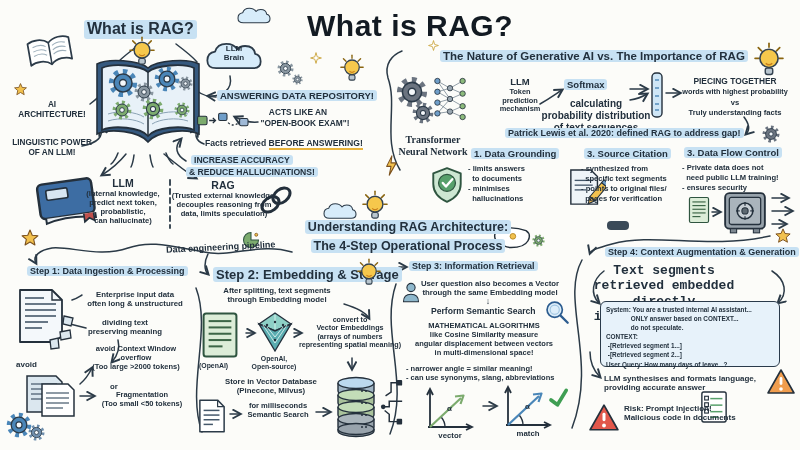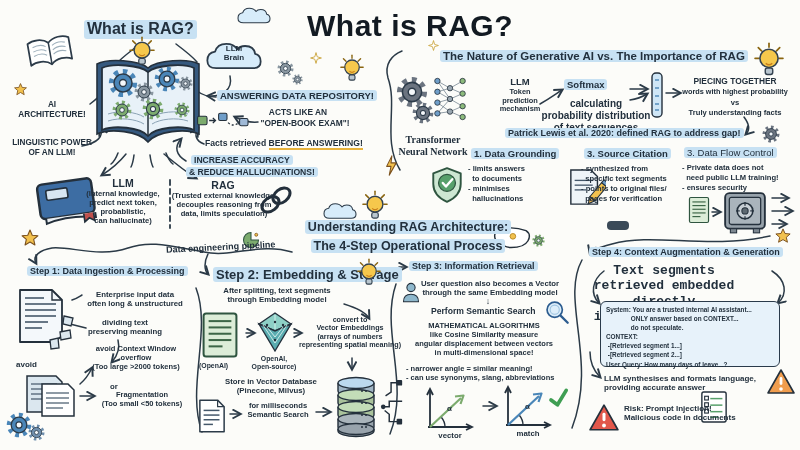--- a/index.html
+++ b/index.html
@@ -522,21 +522,21 @@
 - minimises
   hallucinations</div>
 <svg class="ic" style="left:568px;top:167px" width="38" height="42">
     <use href="#sy-docpencil" width="38" height="42"></use>
   </svg>
 <div class="t" style="left:584px;top:148px;font-size:9.5px;font-weight:800;"><span class="hl">3. Source Citation</span></div>
 <div class="t pre" style="left:581px;top:164px;font-size:7.6px;line-height:1.3;">- synthesized from
   specific text segments
 - points to original files/
   pages for verification</div>
-<div class="t" style="left:684px;top:147px;font-size:9.5px;font-weight:400;"><span class="hl">3. Data Flow Control</span></div>
+<div class="t" style="left:684px;top:147px;font-size:9.5px;font-weight:700;"><span class="hl">3. Data Flow Control</span></div>
 <div class="t pre" style="left:682px;top:163px;font-size:7.6px;line-height:1.3;">- Private data does not
   need public LLM training!
 - ensures security</div>
 <svg class="ic" style="left:722px;top:190px" width="46" height="46">
     <use href="#sy-safe" width="46" height="46"></use>
   </svg>
 <svg class="ic" style="left:688px;top:196px" width="22" height="28">
     <use href="#sy-gdoc" width="22" height="28"></use>
   </svg>
 <svg class="ic" style="left:774px;top:227px" width="18" height="18">
@@ -641,21 +641,21 @@
 <div class="t c" style="left:428px;top:431px;width:44px;font-size:7.8px;">vector</div>
 <svg class="ic" style="left:502px;top:385px;color:#4a86b8" width="52" height="46">
     <use href="#sy-axes" width="52" height="46"></use>
   </svg>
 <div class="t" style="left:525px;top:402px;font-size:8px;">α</div>
 <svg class="ic" style="left:548px;top:389px;transform:rotate(-8deg)" width="22" height="18">
     <use href="#sy-check" width="22" height="18"></use>
   </svg>
 <div class="t c" style="left:506px;top:429px;width:44px;font-size:7.8px;">match</div>
 
-<div class="t" style="left:589px;top:247px;font-size:9px;font-weight:800;"><span class="hl">Step 4: Context Augmentation &amp; Generation</span></div>
+<div class="t" style="left:589px;top:247px;font-size:9px;font-weight:800;padding-left:16px;"><span class="hl">Step 4: Context Augmentation &amp; Generation</span></div>
 <div class="t c prl" style="left:577px;top:263px;width:174px;font-size:13px;font-family:Liberation Mono, monospace;">Text segments retrieved embedded directly
 into System Prompt</div>
 <div class="t c" style="left:604px;top:288px;width:170px;font-size:8px;margin-top:16px;">Standard RAG Prompt structure template:</div>
 <div class="t pre" style="left:600px;top:301px;width:180px;height:66px;font-size:6.4px;line-height:1.42;background:#e7f2fa;border:1.5px solid #2a3a4a;border-radius:6px;padding:3px 5px;box-sizing:border-box;">System: You are a trusted internal AI assistant...
               ONLY answer based on CONTEXT...
               do not speculate.
 CONTEXT:
  -[Retrieved segment 1...]
  -[Retrieved segment 2...]
 User Query: How many days of leave...?</div>

